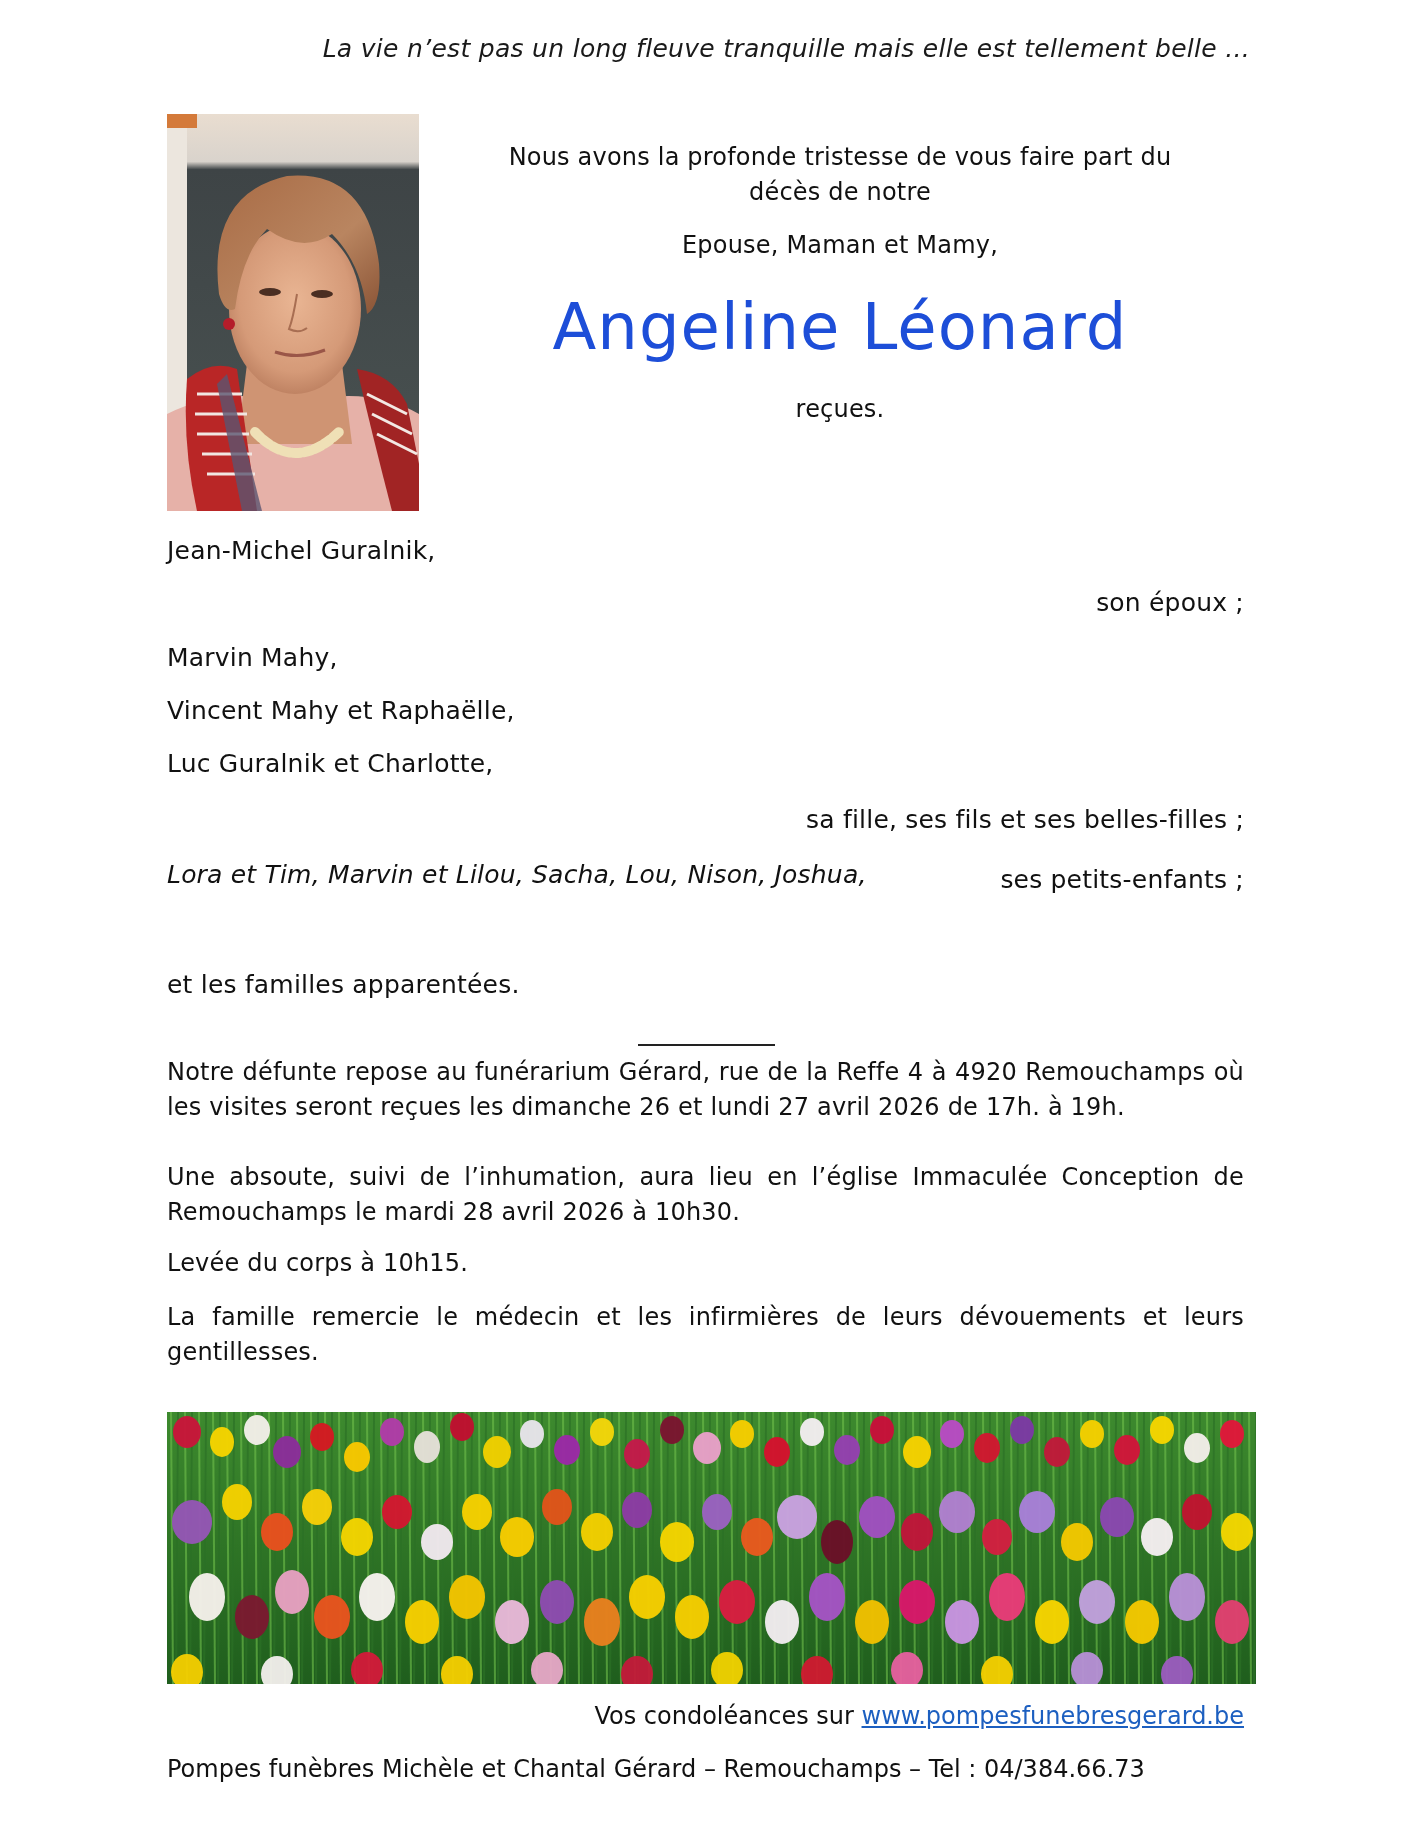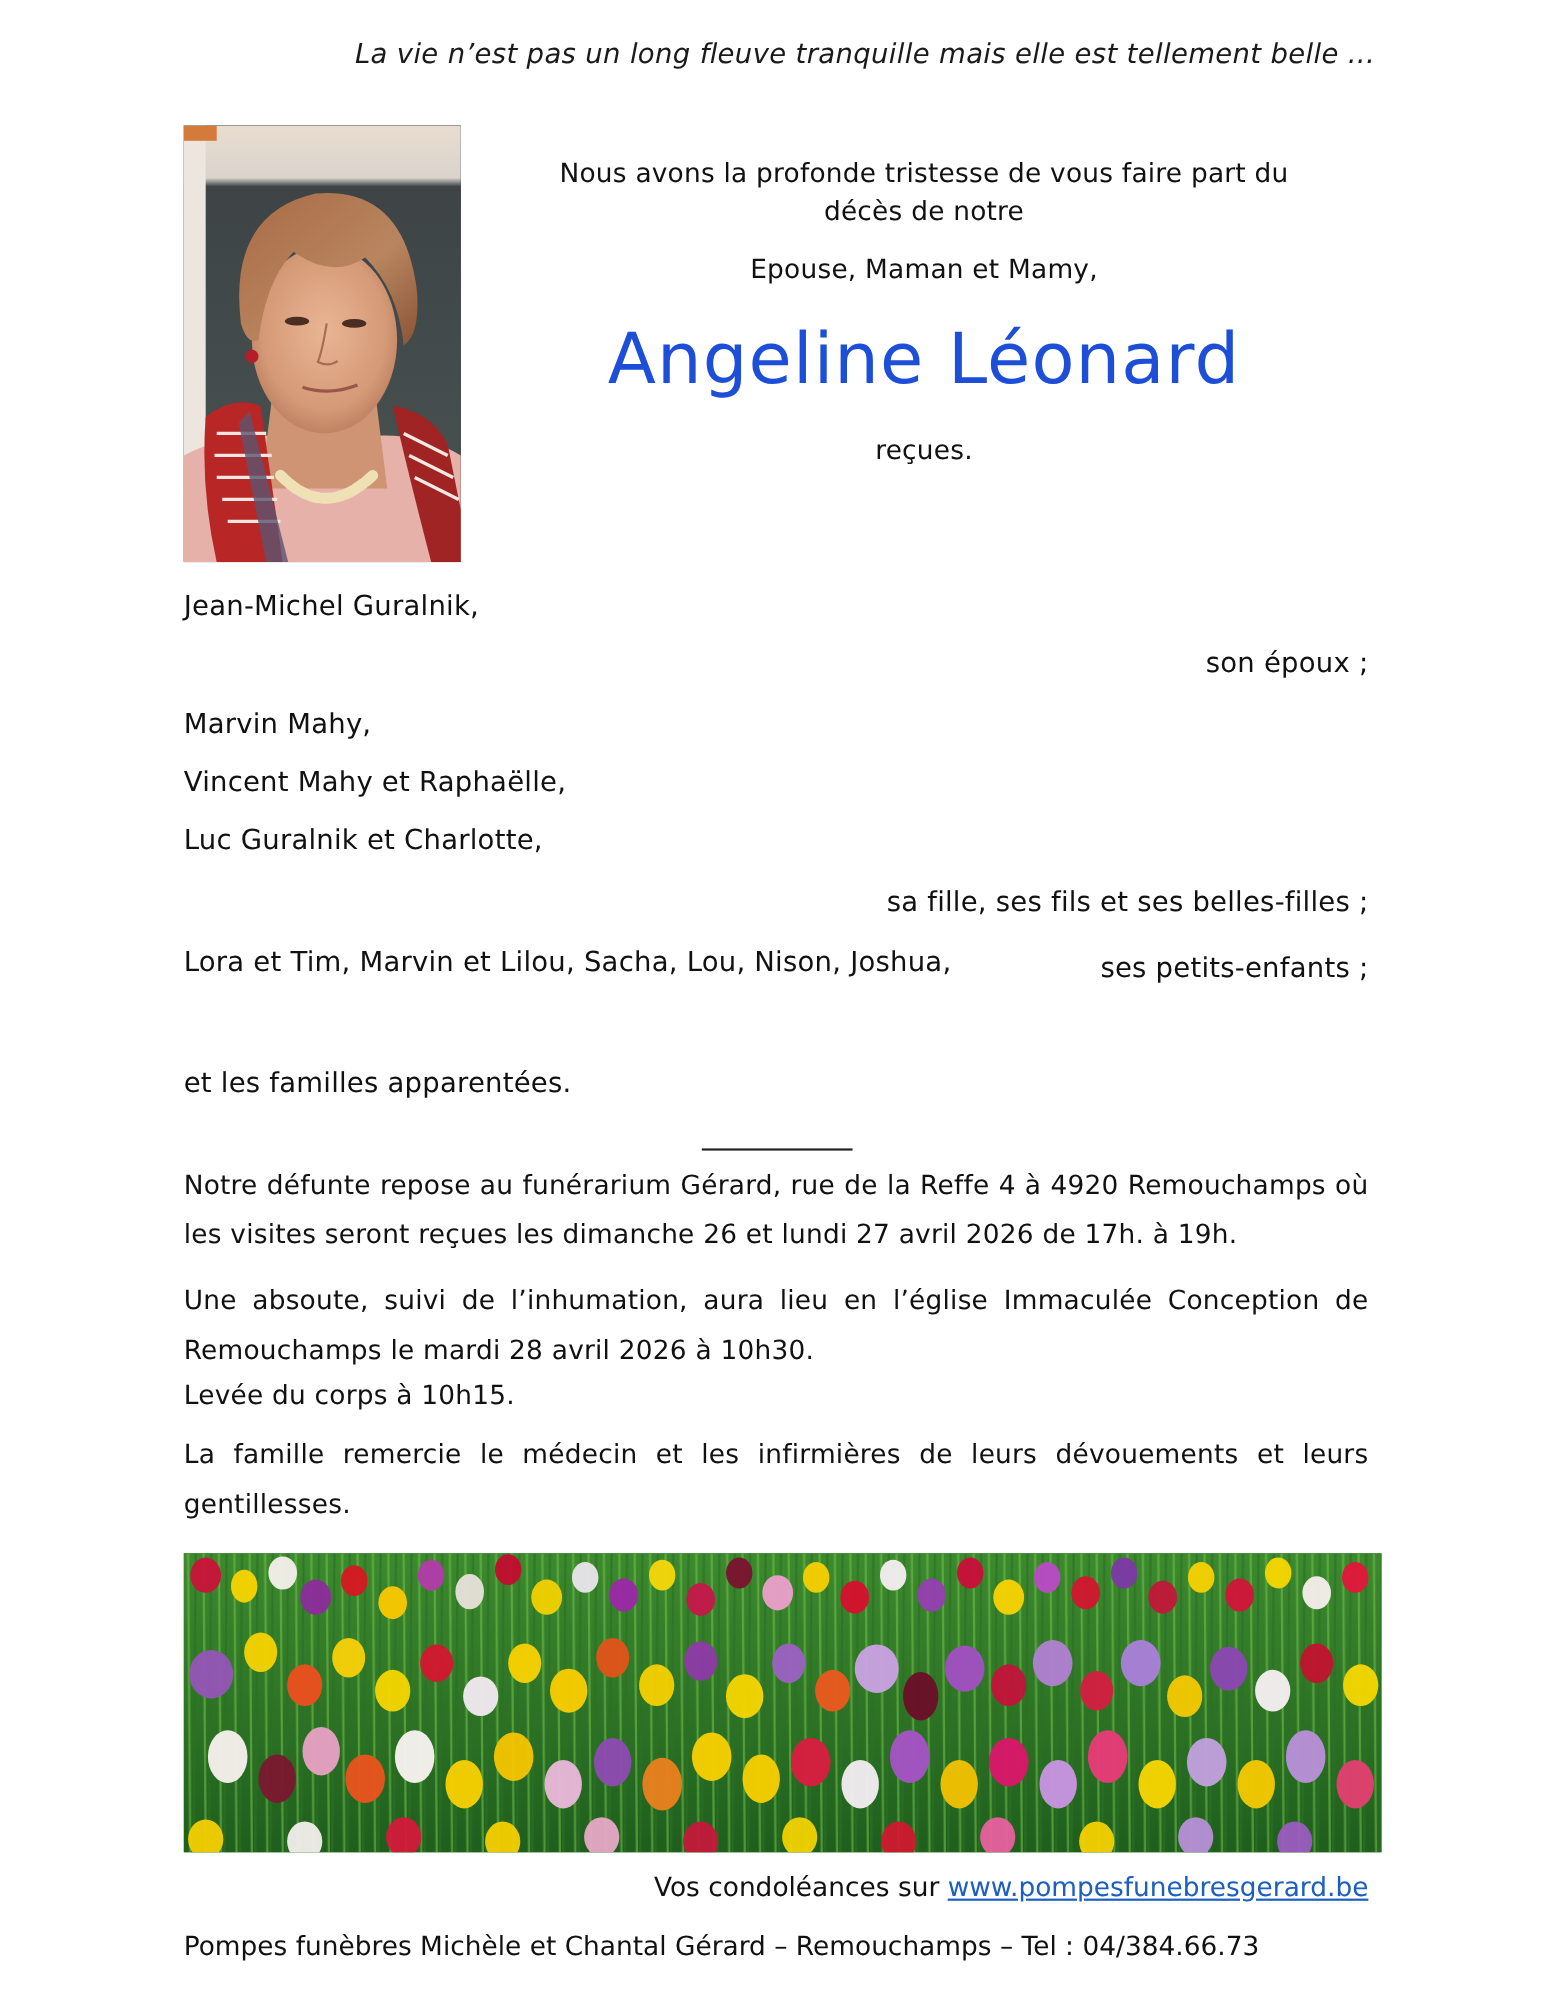--- a/index.html
+++ b/index.html
@@ -21,21 +21,21 @@
   .center-col { left: 440px; width: 800px; text-align: center; }
   .intro { top: 140px; font-size: 24px; line-height: 35px; }
   .epithet { top: 230px; font-size: 24px; line-height: 30px; }
   .name { top: 290px; font-size: 64px; line-height: 74px; color: #1d4ed8; letter-spacing: 1px; }
   .circ { top: 392px; font-size: 24px; line-height: 35px; }
   .circ sup { font-size: 14px; vertical-align: 11px; line-height: 0; }
   .left { left: 167px; }
   .right { right: 172px; text-align: right; }
   .sep { left: 638px; top: 1044px; width: 137px; height: 0; border-top: 2px solid #222; }
   .para {
-    left: 167px; width: 1077px; font-size: 24px; line-height: 45px; text-align: justify;
+    left: 167px; width: 1077px; font-size: 24px; line-height: 35px; text-align: justify;
     text-align-last: left; letter-spacing: 0.2px;
   }
   .para.single { text-align: left; }
   .banner {
     left: 167px; top: 1412px; width: 1089px; height: 272px; overflow: hidden;
     background: #2f7a2a;
   }
   .condo { right: 172px; top: 1701px; font-size: 24px; line-height: 30px; text-align: left; white-space: nowrap; }
   .condo a { color: #1c5fc0; text-decoration: underline; }
   .footer { left: 167px; top: 1754px; font-size: 24px; line-height: 30px; white-space: nowrap; }
@@ -106,21 +106,21 @@
 <div class="abs center-col circ t" style="white-space: normal;">
   <div>reçues.</div>
 </div>
 
 <div class="abs t left" style="top:536px;">Jean-Michel Guralnik,</div>
 <div class="abs t right" style="top:588px;">son époux ;</div>
 <div class="abs t left" style="top:643px;">Marvin Mahy,</div>
 <div class="abs t left" style="top:696px;">Vincent Mahy et Raphaëlle,</div>
 <div class="abs t left" style="top:749px;">Luc Guralnik et Charlotte,</div>
 <div class="abs t right" style="top:805px;">sa fille, ses fils et ses belles-filles ;</div>
-<div class="abs t left" style="top:860px;">Lora et Tim, Marvin et Lilou, Sacha, Lou, Nison, Joshua,</div>
+<div class="abs t left" style="top:860px;font-style:italic;">Lora et Tim, Marvin et Lilou, Sacha, Lou, Nison, Joshua,</div>
 <div class="abs t right" style="top:865px;">ses petits-enfants ;</div>
 <div class="abs t left" style="top:970px;">et les familles apparentées.</div>
 
 <div class="abs sep"></div>
 
 <div class="abs para" style="top:1055px;">Notre défunte repose au funérarium Gérard, rue de la Reffe 4 à 4920 Remouchamps où les visites seront reçues les dimanche 26 et lundi 27 avril 2026 de 17h. à 19h.</div>
 <div class="abs para" style="top:1160px;">Une absoute, suivi de l’inhumation, aura lieu en l’église Immaculée Conception de Remouchamps le mardi 28 avril 2026 à 10h30.</div>
 <div class="abs para single" style="top:1246px;">Levée du corps à 10h15.</div>
 <div class="abs para" style="top:1300px;">La famille remercie le médecin et les infirmières de leurs dévouements et leurs gentillesses.</div>
 

